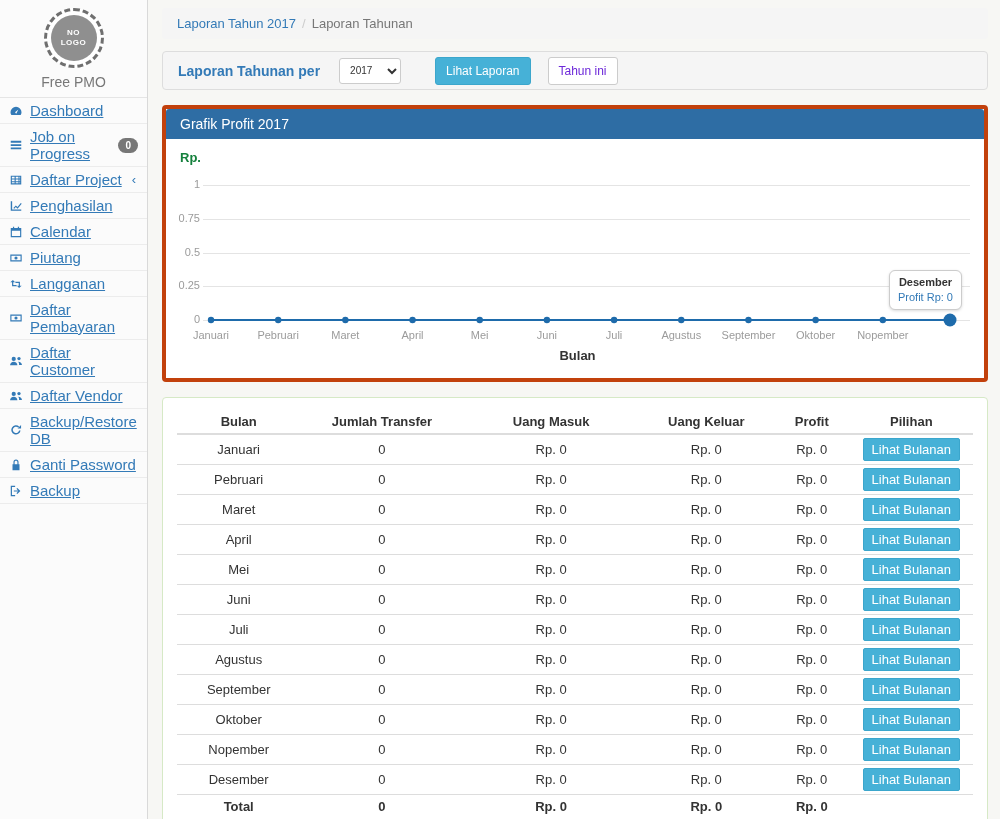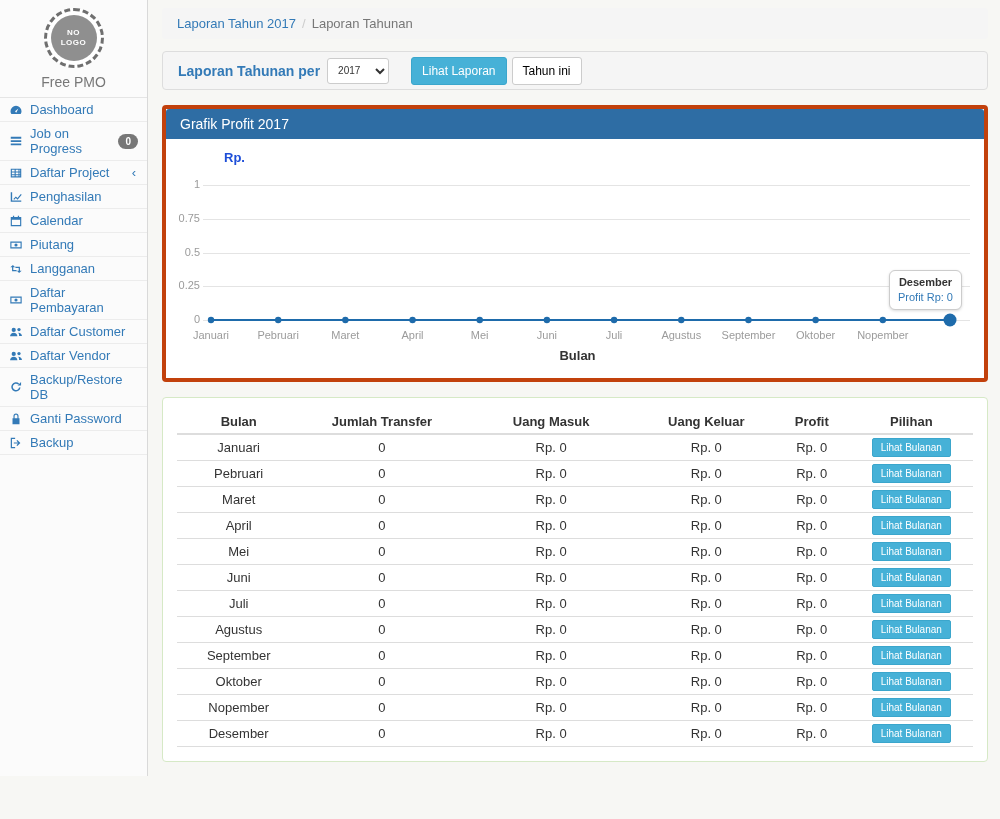--- a/index.html
+++ b/index.html
@@ -28,70 +28,70 @@
   }
   .brand-name { margin-top:6px; color:#777; font-size:14px; }
   .nav { border-top:1px solid #e5e5e5; }
   .nav-item {
     display:flex; align-items:center; gap:6px;
     padding:4px 9px; border-bottom:1px solid #ececec;
     color:#337ab7; cursor:pointer; min-height:24px;
   }
   .nav-item .icon { width:15px; height:14px; flex:0 0 15px; display:inline-flex; }
   .nav-item .icon svg { width:14px; height:14px; fill:currentColor; stroke:none; }
-  .nav-label { flex:1 1 auto; font-size:13px; }
+  .nav-label { flex:1 1 auto; font-size:15px;text-decoration:underline; }
   .badge {
     background:#777; color:#fff; font-size:10px; font-weight:bold;
     border-radius:9px; padding:1px 7px; line-height:13px;
   }
   .chevron { color:#337ab7; font-size:13px; line-height:12px; padding-right:2px; }
 
   
   .content { flex:1 1 auto; padding:8px 12px 14px 14px; }
 
   .breadcrumb {
     background:#f5f5f5; border-radius:4px; padding:8px 15px; font-size:13px;
     color:#777;
   }
   .breadcrumb a { color:#337ab7; text-decoration:none; }
   .breadcrumb .sep { color:#ccc; padding:0 6px; }
 
   .filter-panel {
     margin-top:12px; background:#f5f5f5; border:1px solid #ddd; border-radius:4px;
-    padding:14px 15px; display:flex; align-items:center; gap:5px; height:39px;
+    padding:14px 15px; display:flex; align-items:center; gap:17px; height:39px;
   }
   .filter-label { color:#337ab7; font-weight:bold; font-size:14px; margin-right:2px; }
   .year-select {
     height:26px; width:62px; border:1px solid #ccc; border-radius:3px;
     background:#fff; font-size:10px; color:#333; padding:0 2px 0 6px;
     font-family:inherit;
   }
   .btn {
     display:inline-block; border-radius:3px; font-size:12px; line-height:1;
     padding:7px 10px; cursor:pointer; border:1px solid transparent;
     font-family:inherit;
   }
   .btn-info { background:#46b1d7; border-color:#3ba6cc; color:#fff;margin-left:17px; }
-  .btn-default { background:#fff; border-color:#ccc; color:#000000; }
+  .btn-default { background:#fff; border-color:#ccc; color:#6d28d9; }
 
   .panel { margin-top:15px; border-radius:4px; background:#fff; }
   .panel-primary { border:4px solid #c2410c; }
   .panel-primary > .panel-heading {
     background:#2e6da4; color:#fff; padding:7px 14px; font-size:14px;
     border-radius:3px 3px 0 0;
   }
   .panel-success { border:1px solid #d6e9c6; }
   .panel-success > .panel-heading {
     background:#dff0d8; color:#3c763d; padding:7px 14px; font-size:14px;
     border-bottom:1px solid #d6e9c6; border-radius:3px 3px 0 0;
   }
 
   
   .chart-area { position:relative; height:239px; overflow:hidden; }
-  .y-axis-title { position:absolute; top:11px; left:14px; font-weight:bold; font-size:13px; color:#1d4ed8;margin-left:44px; }
+  .y-axis-title { position:absolute; top:11px; left:14px; font-weight:bold; font-size:13px; color:#15803d; }
   .x-axis-title { position:absolute; left:45px; right:40px; top:209px; text-align:center; font-weight:bold; font-size:13px; color:#333; }
   .grid { position:absolute; height:1px; background:#e4e4e4; }
   .ytick { position:absolute; left:0; width:34px; text-align:right; font-size:11px; color:#9b9b9b; }
   .xtick { position:absolute; width:80px; text-align:center; font-size:11px; color:#9b9b9b; }
   .chart-svg { position:absolute; top:0; left:0; }
   .chart-tooltip {
     position:absolute; right:22px; top:131px; background:#fff;
     border:1px solid #ccc; border-radius:6px; padding:5px 8px 6px;
     box-shadow:0 1px 3px rgba(0,0,0,.15); text-align:center; z-index:2;
   }
@@ -99,21 +99,21 @@
   .tooltip-value { font-size:11px; color:#337ab7; margin-top:3px; }
 
   
   .panel-body { padding:12px 14px 14px; }
   table.report { width:100%; border-collapse:collapse; font-size:13px; }
   table.report th, table.report td { padding:3px 6px; border-bottom:1px solid #ddd; text-align:center; height:24px; }
   table.report thead th { font-weight:bold; border-bottom:2px solid #ddd; }
   table.report tr.total-row td { font-weight:bold; border-bottom:none; }
   .c0{width:15.5%;} .c1{width:20.5%;} .c2{width:22%;} .c3{width:17%;} .c4{width:9.5%;} .c5{width:15.5%;}
   .btn-row {
-    background:#46b1d7; border:1px solid #3ba6cc; color:#fff; font-size:10px;
+    background:#46b1d7; border:1px solid #3ba6cc; color:#fff; font-size:13px;
     border-radius:2px; padding:3px 8px; cursor:pointer; font-family:inherit;
   }
 </style>
 </head>
 <body>
 
 <div class="wrap">
 
   <aside class="sidebar">
     <div class="brand">
@@ -405,19 +405,27 @@
                 <td class="c5"><button class="btn-row">Lihat Bulanan</button></td>
               </tr>
               <tr>
                 <td class="c0">Desember</td>
                 <td class="c1">0</td>
                 <td class="c2">Rp. 0</td>
                 <td class="c3">Rp. 0</td>
                 <td class="c4">Rp. 0</td>
                 <td class="c5"><button class="btn-row">Lihat Bulanan</button></td>
               </tr>
+              <tr class="total-row">
+                <td class="c0">Total</td>
+                <td class="c1">0</td>
+                <td class="c2">Rp. 0</td>
+                <td class="c3">Rp. 0</td>
+                <td class="c4">Rp. 0</td>
+                <td class="c5"></td>
+              </tr>
             </tbody>
         </table>
       </div>
     </div>
 
   </main>
 </div>
 
 </body></html>

